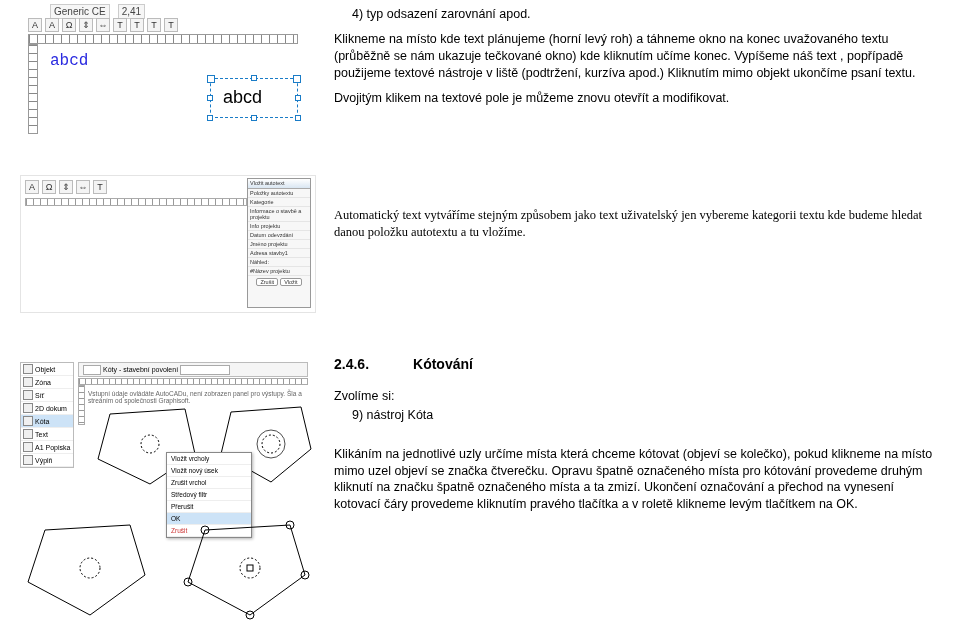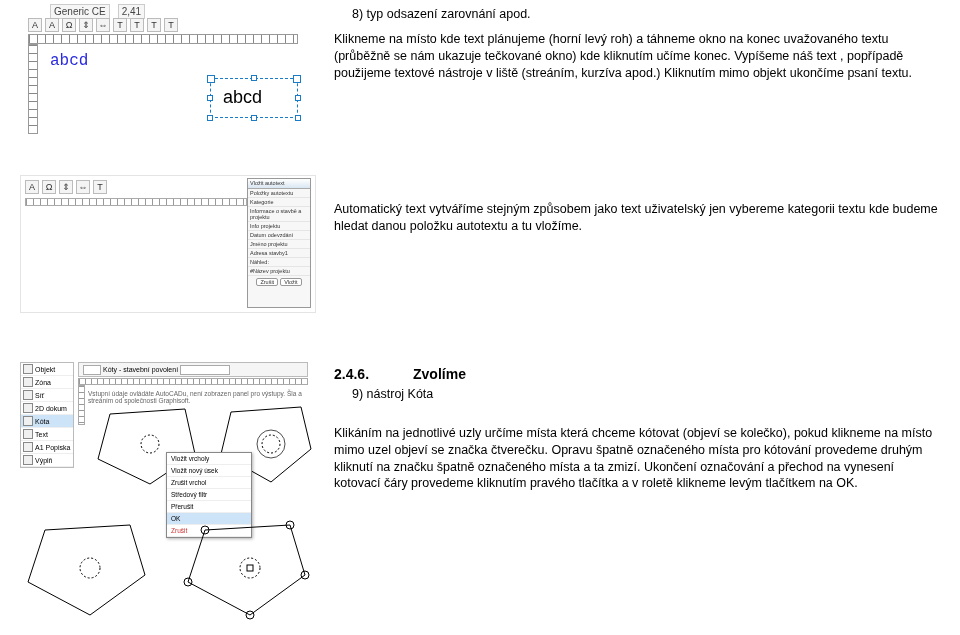--- a/index.html
+++ b/index.html
@@ -92,21 +92,21 @@
   .dlg {
     position:absolute; right:4px; top:2px; width:64px; height:130px;
     border:1px solid #999; background:#f7f7f7; font-size:5.5px; color:#333;
   }
   .dlg .dhdr { height:10px; background:linear-gradient(#fff,#d9e6f2); border-bottom:1px solid #aaa; padding:1px 2px; }
   .dlg .drow { padding:1px 2px; border-bottom:1px solid #e5e5e5; }
   .dlg .dbtn { margin:2px; display:flex; gap:2px; justify-content:center; }
   .dlg .dbtn span { border:1px solid #999; background:#fff; padding:0 3px; border-radius:2px; }
   
   
-  .sec2 { position:absolute; left: 334px; top: 201px; width: 605px; line-height:1.35; }
+  .sec2 { position:absolute; left: 334px; top: 207px; width: 605px; line-height:1.35;font-family:Liberation Serif, serif; }
   
   
   .fig-bot {
     position:absolute; left: 20px; top: 340px; width: 296px; height: 285px;
   }
   .palette {
     position:absolute; left:0; top:22px; width:54px;
     border:1px solid #bbb; font-size:7px; background:#fff;
   }
   .palette .prow { display:flex; align-items:center; gap:2px; padding:1px 2px; border-bottom:1px solid #eee; }
@@ -133,21 +133,21 @@
     position:absolute; left:146px; top:112px; width:86px; border:1px solid #888; box-shadow:1px 1px 3px rgba(0,0,0,.3);
     background:#fff; font-size:6.5px;
   }
   .ctx-menu div { padding:2px 4px; border-bottom:1px solid #eee; }
   .ctx-menu div.sel { background:#cde3f7; }
   .ctx-menu div.last { color:#c33; }
   .poly { position:absolute; }
   .poly svg { display:block; }
   
   
-  .sec3 { position:absolute; left: 334px; top: 355px; width: 605px; line-height:1.35;margin-top:10px; }
+  .sec3 { position:absolute; left: 334px; top: 355px; width: 605px; line-height:1.35; }
   .sec3 h3 { font-size: 14px; font-weight:bold; display:flex; gap:44px; }
   .sec3 .zvol { margin-top:14px; }
   .sec3 ol { list-style:none; margin:2px 0 0 18px; }
   .sec3 p.klik { margin-top:22px; }
 </style>
 </head>
 <body>
 <div class="page">
 
 <div class="fig-top">
@@ -174,22 +174,23 @@
         <span class="h2"></span>
         <span class="h3"></span>
     <span class="h4"></span>
         <span class="h5"></span>
         <span class="h6"></span>
     <span class="abcd-black">abcd</span>
   </div>
 </div>
 
 <div class="sec1">
-  <div class="item5">8)  typ odsazení zarovnání apod.</div>
-  <p>Klikneme na místo kde text plánujeme (horní levý roh) a táhneme okno na konec uvažovaného textu (průběžně se nám ukazuje tečkované okno) kde kliknutím učíme konec. Vypíšeme náš text , popřípadě použijeme textové nástroje v liště (streáním, kurzíva apod.)  Kliknutím mimo objekt ukončíme psaní textu.</p>
+  <div class="item5">4)  typ odsazení zarovnání apod.</div>
+  <p>Klikneme na místo kde text plánujeme (horní levý roh) a táhneme okno na konec uvažovaného textu (průběžně se nám ukazuje tečkované okno) kde kliknutím učíme konec. Vypíšeme náš text , popřípadě použijeme textové nástroje v liště (podtržení, kurzíva apod.)  Kliknutím mimo objekt ukončíme psaní textu.</p>
+  <p>Dvojitým klikem na textové pole je můžeme znovu otevřít a modifikovat.</p>
 </div>
 
 <div class="fig-mid">
   <div class="tbar">
     <div class="ticon">A</div>
     <div class="ticon">Ω</div>
     <div class="ticon">⇕</div>
     <div class="ticon">⇔</div>
     <div class="ticon">T</div>
   </div>
@@ -303,21 +304,22 @@
       <circle cx="70" cy="95" r="4" fill="none" stroke="#000"></circle>
       <circle cx="8" cy="62" r="4" fill="none" stroke="#000"></circle>
       <rect x="67" y="45" width="6" height="6" fill="none" stroke="#000"></rect>
     </svg>
   </div>
 </div>
 
 <div class="sec3">
   <h3>
     <span>2.4.6.</span>
-    <span>Zvolíme</span>
+    <span>Kótování</span>
   </h3>
+  <div class="zvol">Zvolíme si:</div>
   <ol>
     <li>9)  nástroj Kóta</li>
   </ol>
   <p class="klik">Klikáním na jednotlivé uzly určíme místa která chceme kótovat (objeví se kolečko), pokud klikneme na místo mimo uzel objeví se značka čtverečku. Opravu špatně označeného místa pro kótování provedeme druhým kliknutí na značku špatně označeného místa a ta zmizí. Ukončení označování a přechod na vynesení kotovací čáry provedeme kliknutím pravého tlačítka a v roletě klikneme levým tlačítkem na OK.</p>
 </div>
 
 </div>
 
 </body></html>

